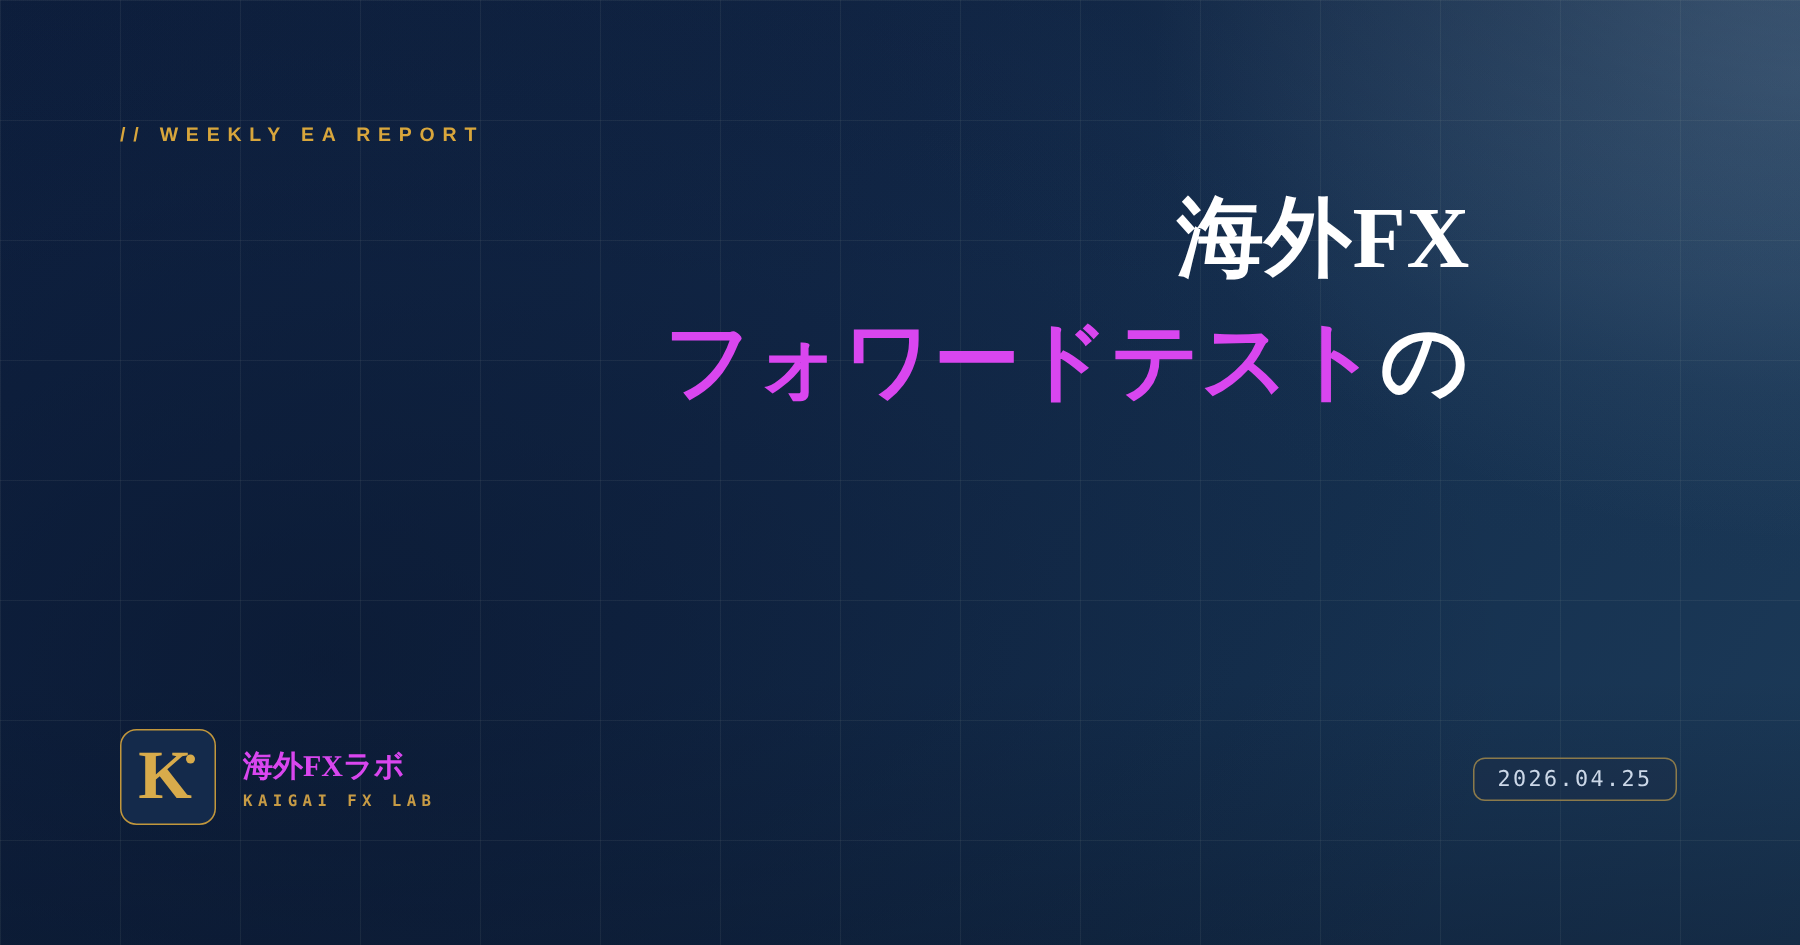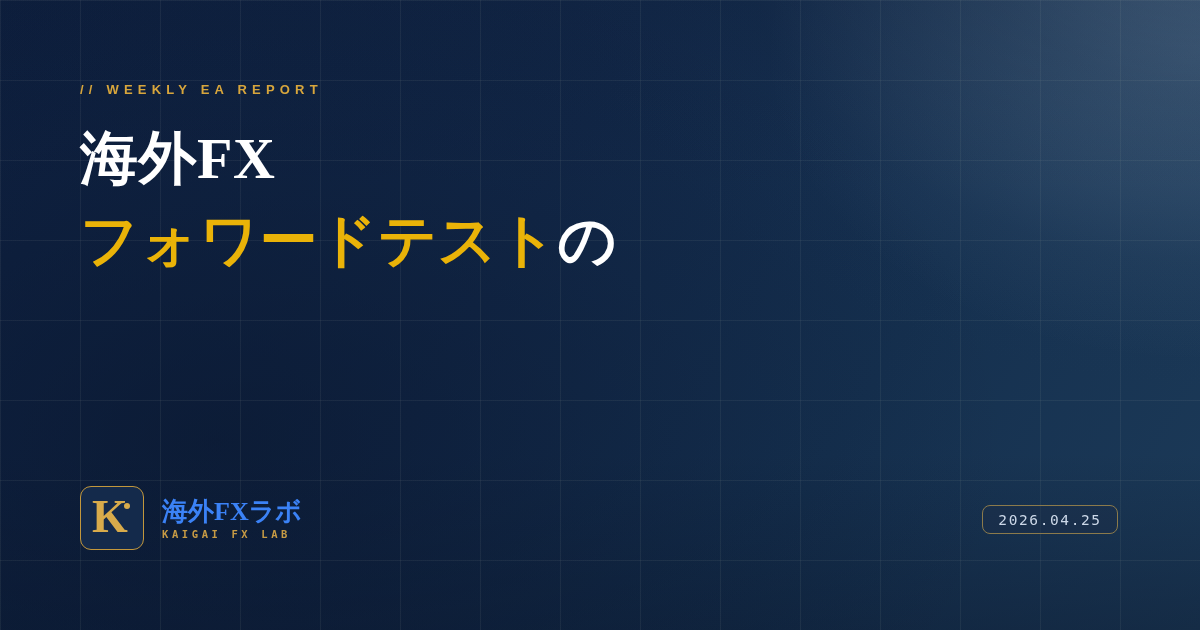--- a/index.html
+++ b/index.html
@@ -63,23 +63,24 @@
     position: absolute;
     left: 80px;
     top: 118px;
     width: 900px;
     font-family: "Liberation Serif", serif;
     font-weight: bold;
     font-size: 58px;
     line-height: 82px;
     color: #ffffff;
     letter-spacing: 0.5px;
+    text-align: right;
   }
   .headline .line { display: block; white-space: nowrap; }
-  .hl-gold { color: #eab308; }
+  .hl-gold { color: #d946ef; }
   .hl-white { color: #ffffff; }
 
   
   .brand {
     position: absolute;
     left: 80px;
     top: 486px;
     display: flex;
     align-items: center;
     gap: 18px;
@@ -113,23 +114,23 @@
     height: 6px;
     border-radius: 50%;
     background: #d8ab4b;
     top: 16px;
     right: 13px;
   }
   .brand-text { display: flex; flex-direction: column; gap: 2px; }
   .brand-ja {
     font-family: "Liberation Serif", serif;
     font-weight: bold;
-    font-size: 26px;
+    font-size: 20px;
     line-height: 29px;
-    color: #3b82f6;
+    color: #d946ef;
     white-space: nowrap;
   }
   .brand-en {
     font-family: "DejaVu Sans Mono", monospace;
     font-size: 10.5px;
     font-weight: bold;
     letter-spacing: 3.6px;
     color: #c79b45;
     white-space: nowrap;
   }

